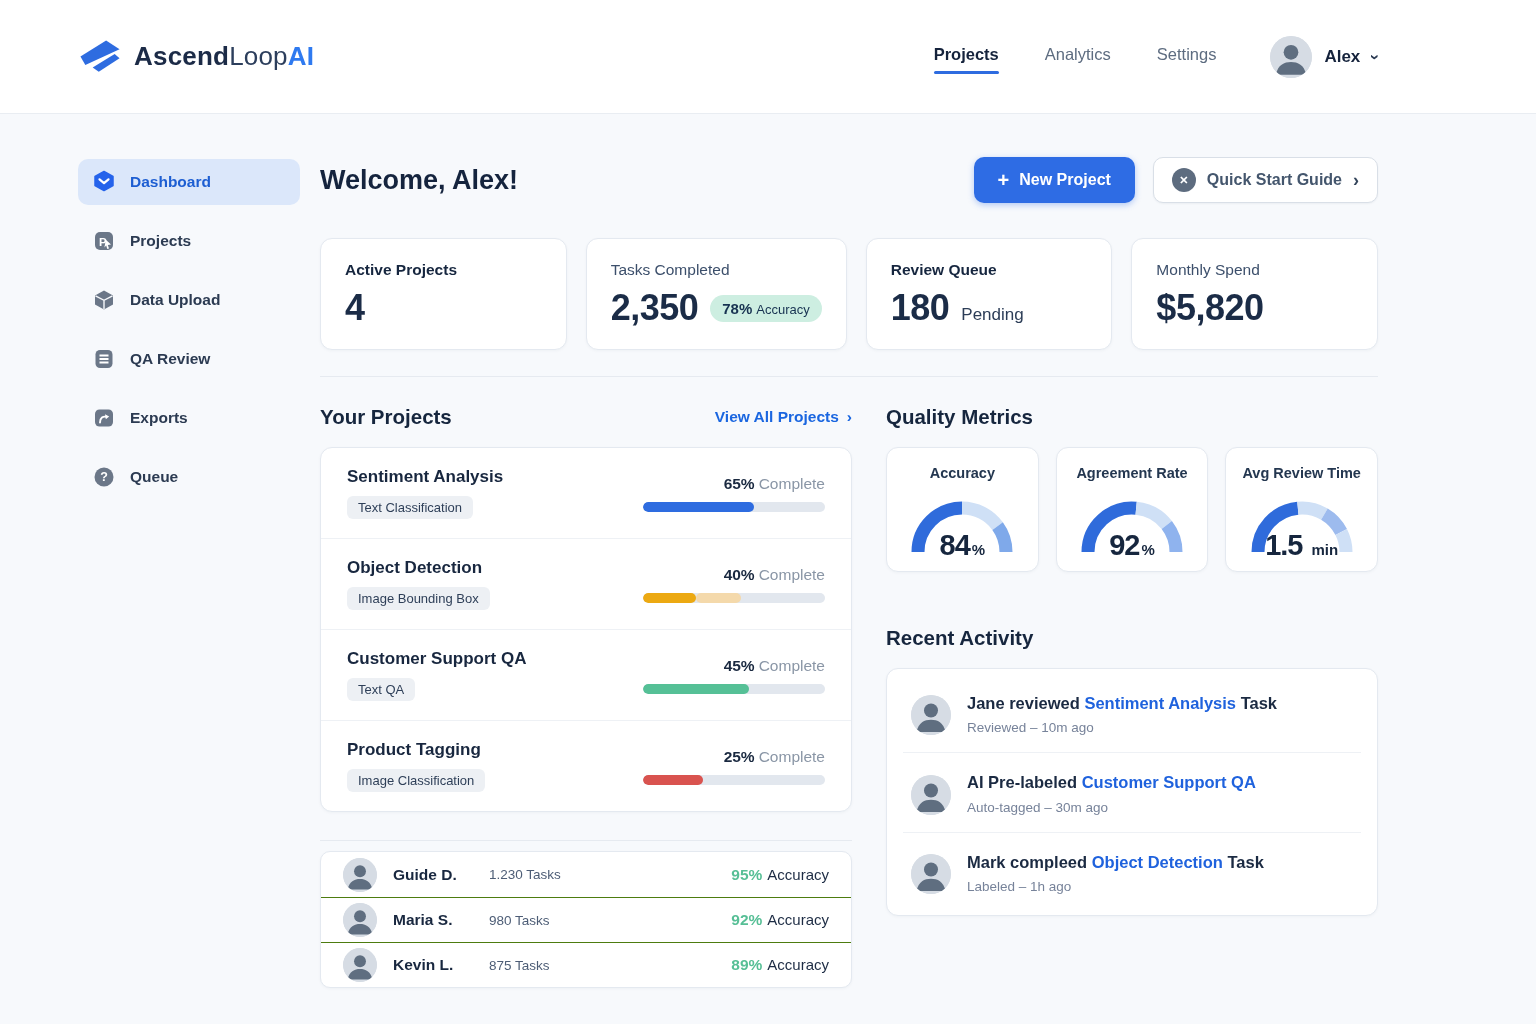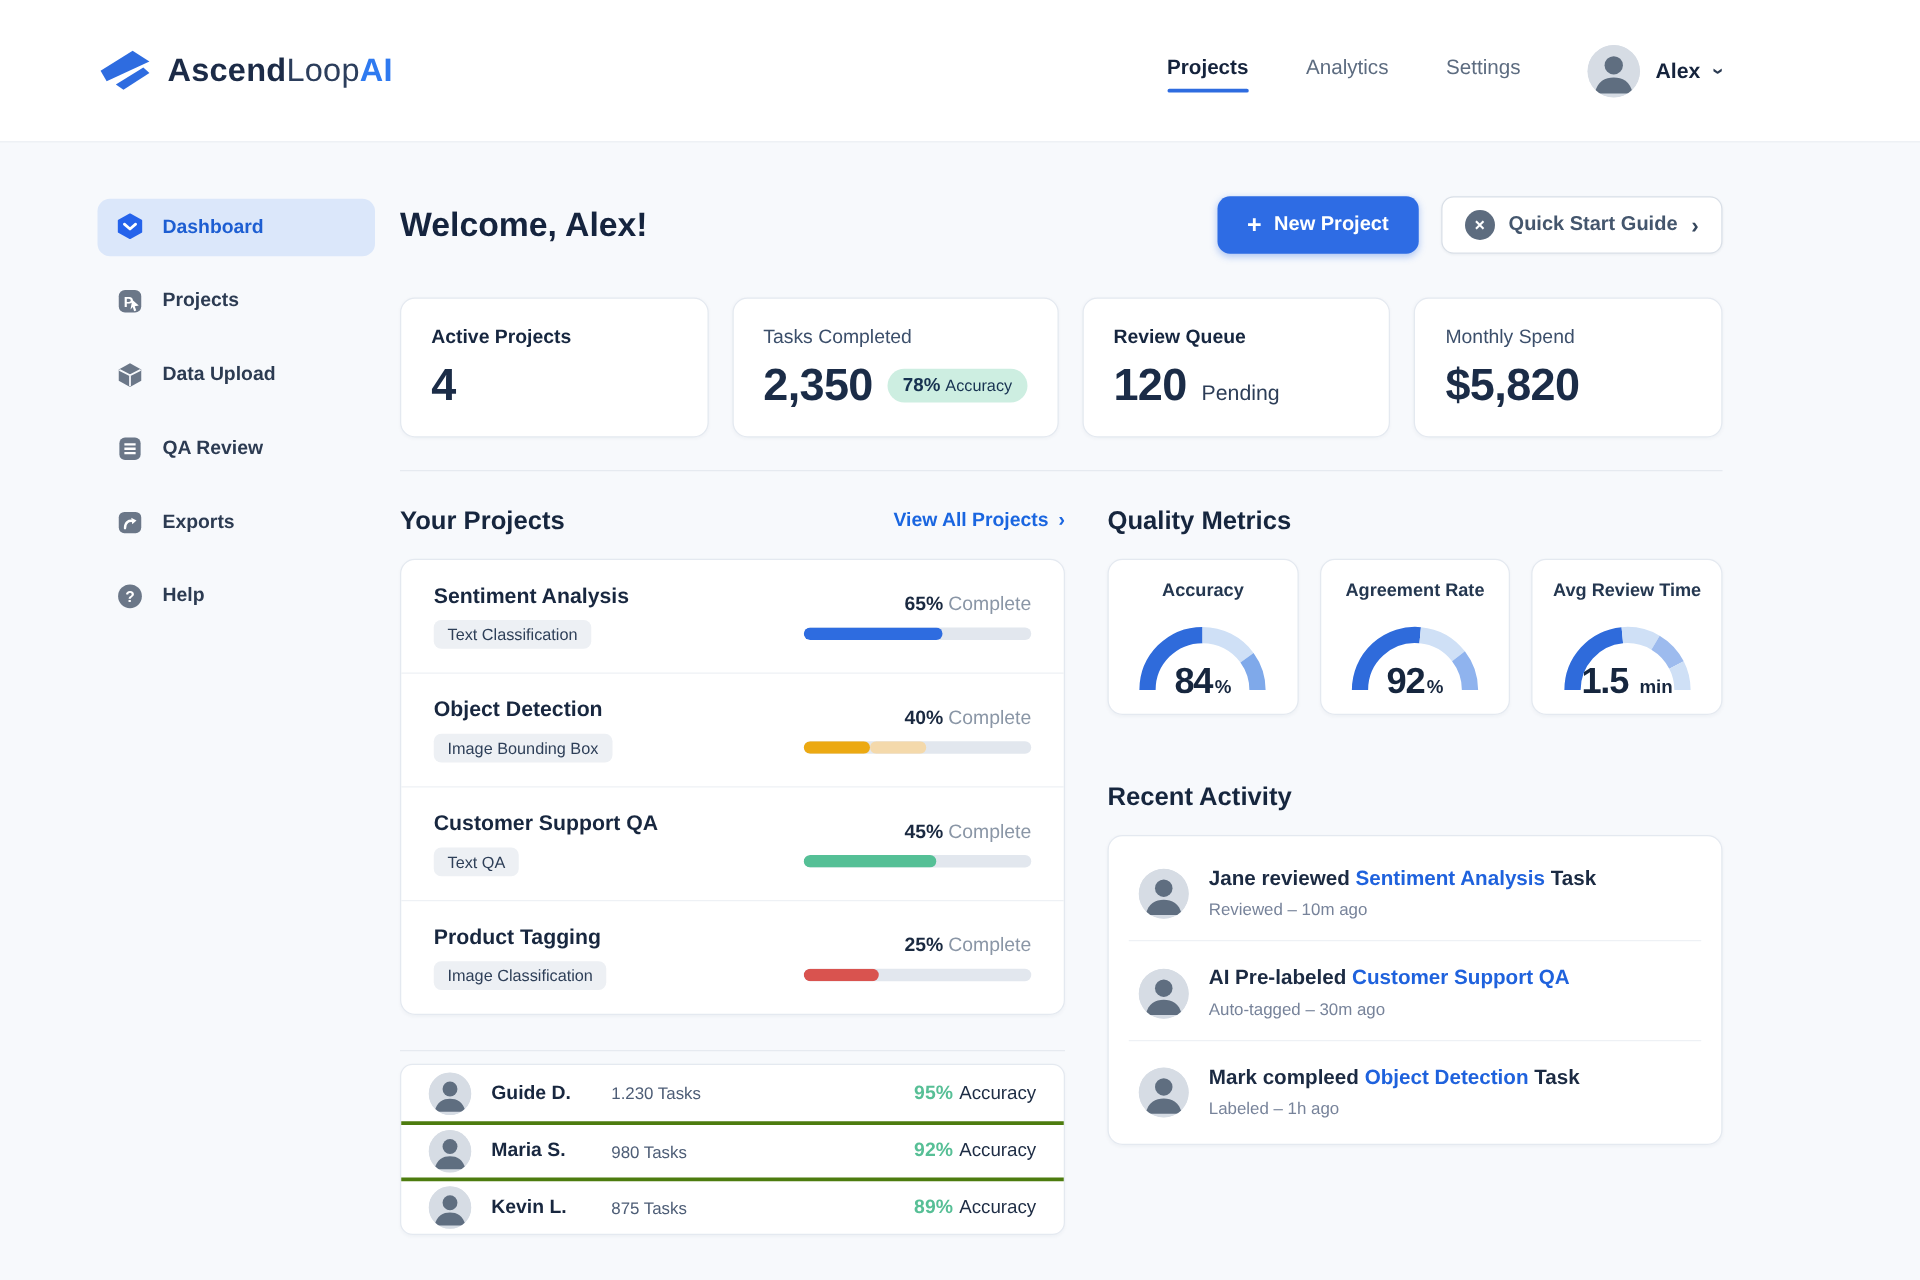--- a/index.html
+++ b/index.html
@@ -68,21 +68,21 @@
   .proj-info{flex:1;}
   .proj-name{font-size:17px;font-weight:700;color:#18273f;}
   .proj-tag{display:inline-block;margin-top:9px;background:#edf0f4;color:#2e3f58;font-size:13px;padding:4px 11px;border-radius:6px;font-weight:500;}
   .proj-progress{width:182px;flex:none;}
   .proj-pct{text-align:right;font-size:15.5px;margin-bottom:9px;color:#1a2940;font-weight:700;}
   .proj-pct .sfx{color:#8a96a6;font-weight:400;margin-left:4px;}
   .bar{position:relative;height:10px;border-radius:6px;background:#e2e7ee;overflow:hidden;cursor:default;}
   .bar i{position:absolute;top:0;bottom:0;border-radius:6px;}
   
   .team-card{background:#fff;border:1px solid #e4e9f0;border-radius:10px;margin-top:10px;box-shadow:0 1px 3px rgba(23,43,77,.04);}
-  .team-row{display:flex;align-items:center;padding:6px 22px;border-top:3px solid #4d7c0f;height:45px;}
+  .team-row{display:flex;align-items:center;padding:6px 22px;border-top:1px solid #4d7c0f;height:45px;}
   .team-row:first-child{border-top:none;}
   .team-row .avatar{width:34px;height:34px;}
   .team-name{font-weight:700;font-size:15.5px;color:#18273f;margin-left:16px;width:88px;}
   .team-tasks{font-size:13.5px;color:#4d5d76;margin-left:8px;}
   .team-acc{margin-left:auto;font-size:15px;color:#1d2c44;font-weight:400;}
   .team-acc b{color:#57bf96;font-size:15.5px;margin-right:5px;}
   
   .gauges{display:grid;grid-template-columns:repeat(3,1fr);gap:17px;margin-top:18px;}
   .gauge-card{background:#fff;border:1px solid #e4e9f0;border-radius:12px;padding:17px 6px 13px;text-align:center;box-shadow:0 1px 3px rgba(23,43,77,.04);}
   .gauge-label{font-size:14.5px;font-weight:600;color:#243750;white-space:nowrap;}
@@ -178,21 +178,21 @@
       </span>
       <span>Exports</span>
     </div>
     <div class="side-item">
       <span class="side-icon">
         <svg viewBox="0 0 24 24" width="24" height="24">
             <circle cx="12" cy="12" r="9.5" fill="#6b7788"></circle>
             <text x="12" y="16.4" text-anchor="middle" font-size="12.5" font-weight="bold" fill="#fff" font-family="Liberation Sans, sans-serif">?</text>
           </svg>
       </span>
-      <span>Help</span>
+      <span>Queue</span>
     </div>
   </aside>
 
   <main class="main">
 
     <div class="welcome-row">
       <h1 class="welcome" style="margin:0">Welcome, Alex!</h1>
       <div class="actions">
         <div class="btn btn-primary">
           <span class="btn-plus">+</span>
@@ -216,21 +216,21 @@
       <div class="stat-card">
         <div class="stat-label">Tasks Completed</div>
         <div class="stat-value-row">
           <span class="stat-value">2,350</span>
           <span class="badge"><b>78%</b><span>Accuracy</span></span>
         </div>
       </div>
       <div class="stat-card">
         <div class="stat-label">Review Queue</div>
         <div class="stat-value-row">
-          <span class="stat-value">120</span>
+          <span class="stat-value">180</span>
           <span class="stat-suffix">Pending</span>
         </div>
       </div>
       <div class="stat-card">
         <div class="stat-label">Monthly Spend</div>
         <div class="stat-value-row">
             <span class="stat-value">$5,820</span>
           </div>
       </div>
     </div>

